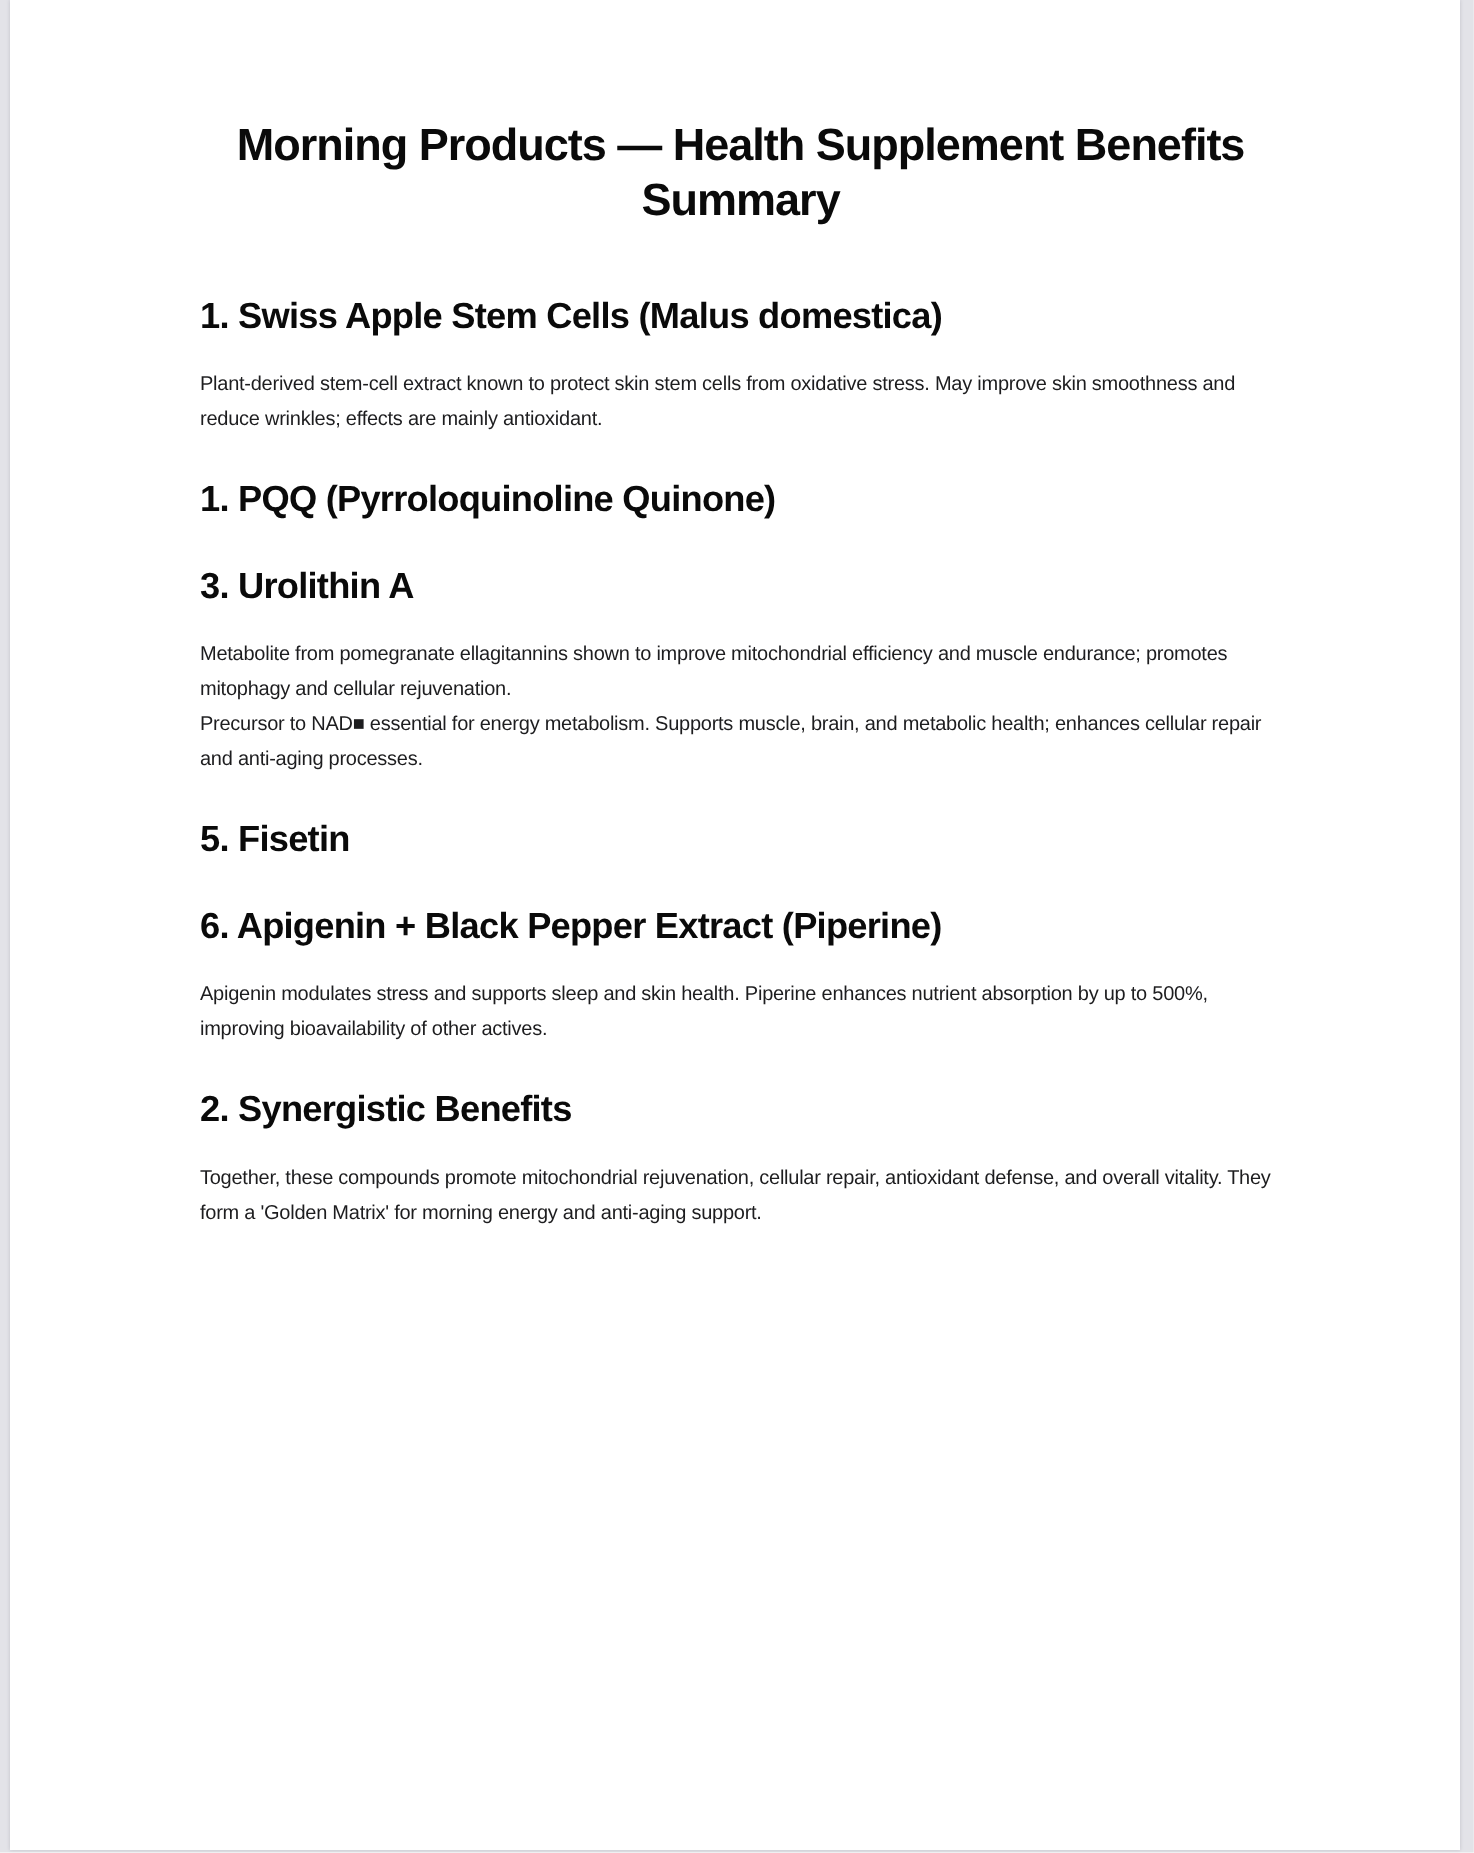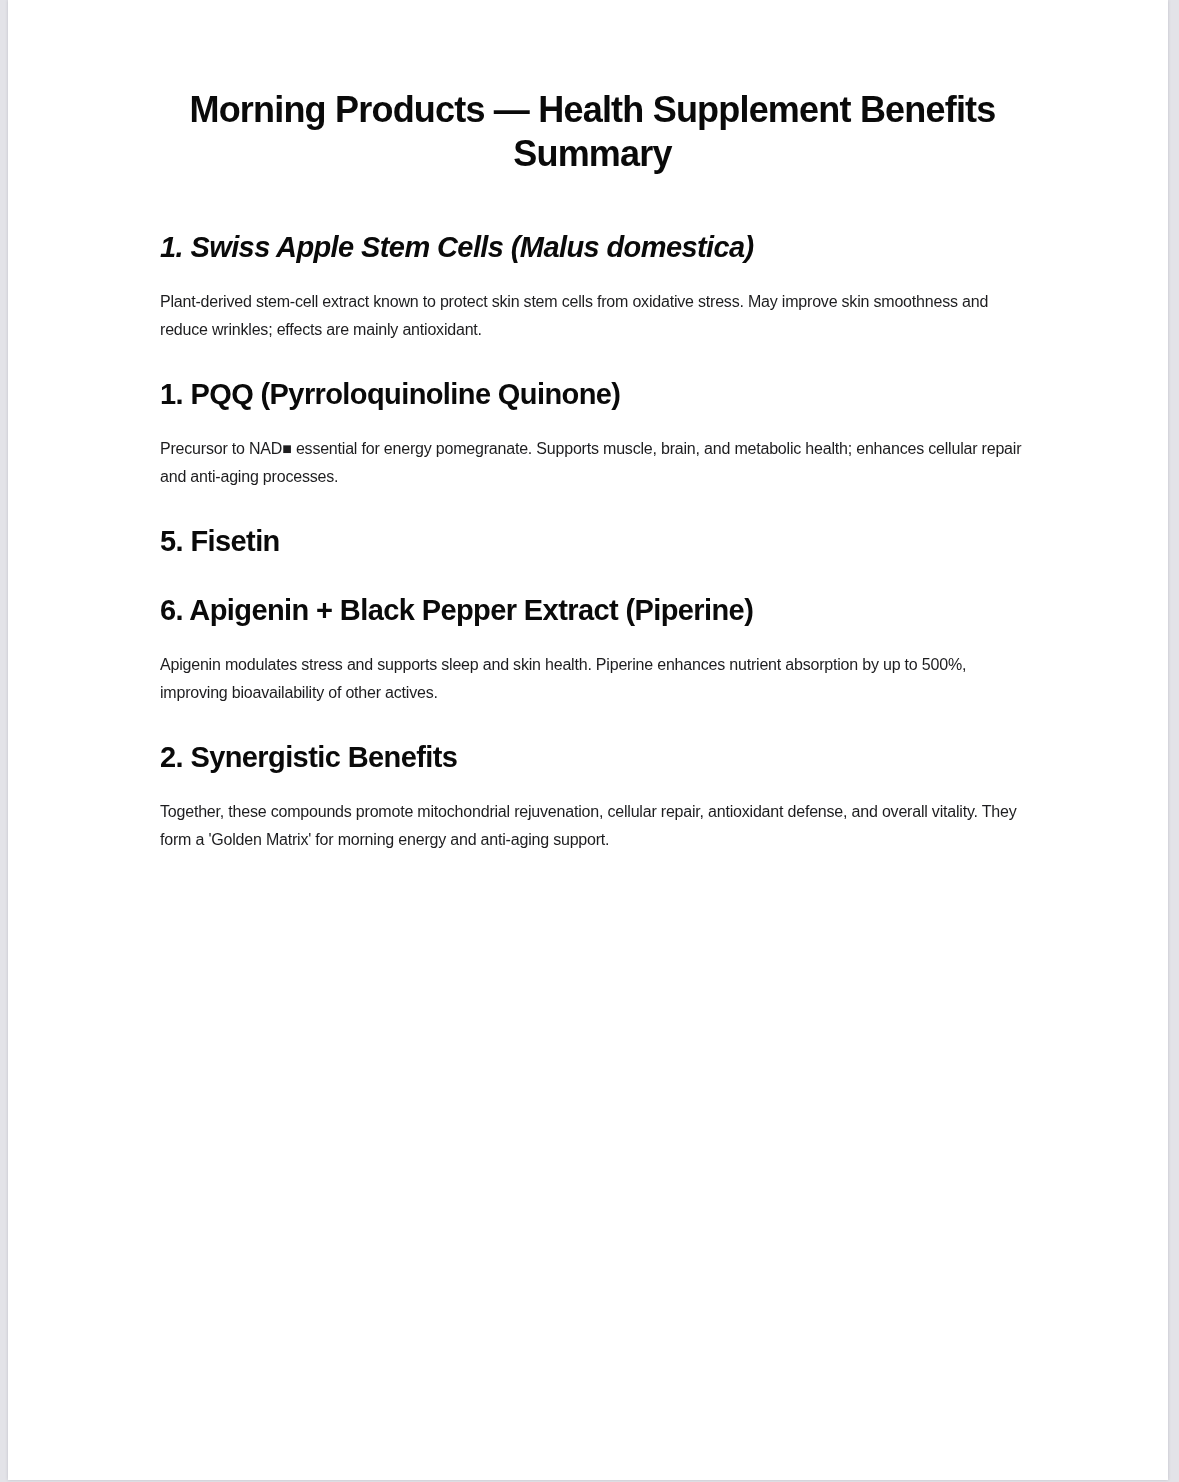--- a/index.html
+++ b/index.html
@@ -24,43 +24,41 @@
     top: 0;
     right: 11px;
     bottom: 2px;
     background: #ffffff;
     box-shadow: 0 0 3px rgba(40,40,60,0.18);
     overflow: hidden;
   }
   .content {
     margin-left: 152px;
     width: 865px;
-    padding-top: 67px;
-    margin-top: 21px;
+    padding-top: 94px;
   }
   .doc-title {
     margin: 0 0 14px 0;
     font-size: 36px;
     line-height: 44px;
     font-weight: bold;
     letter-spacing: -0.8px;
     text-align: center;
     color: #0a0a0a;
   }
   .section h2 {
     margin: 31px 0 22px 0;
     font-size: 29px;
     line-height: 38px;
     font-weight: bold;
     letter-spacing: -0.6px;
     color: #0a0a0a;
   }
   .section:first-of-type h2 {
     margin-top: 52px;
-    font-style: italic;
   }
   .section p {
     margin: 0;
     font-size: 16px;
     line-height: 28px;
     letter-spacing: -0.2px;
     color: #1d1d1f;
   }
 </style>
 </head>
@@ -74,23 +72,27 @@
 
       <div class="section">
         <h2>1. Swiss Apple Stem Cells (Malus domestica)</h2>
         <p>Plant-derived stem-cell extract known to protect skin stem cells from oxidative stress. May improve skin smoothness and reduce wrinkles; effects are mainly antioxidant.</p>
       </div>
 
       <div class="section">
         <h2>1. PQQ (Pyrroloquinoline Quinone)</h2>
       </div>
 
+      <div class="section">
+        <h2>3. Urolithin A</h2>
+        <p>Metabolite from pomegranate ellagitannins shown to improve mitochondrial efficiency and muscle endurance; promotes mitophagy and cellular rejuvenation.</p>
+      </div>
 
       <div class="section">
-        <p>Precursor to NAD■ essential for energy pomegranate. Supports muscle, brain, and metabolic health; enhances cellular repair and anti-aging processes.</p>
+        <p>Precursor to NAD■ essential for energy metabolism. Supports muscle, brain, and metabolic health; enhances cellular repair and anti-aging processes.</p>
       </div>
 
       <div class="section">
         <h2>5. Fisetin</h2>
       </div>
 
 
       <div class="section">
         <h2>6. Apigenin + Black Pepper Extract (Piperine)</h2>
         <p>Apigenin modulates stress and supports sleep and skin health. Piperine enhances nutrient absorption by up to 500%, improving bioavailability of other actives.</p>

